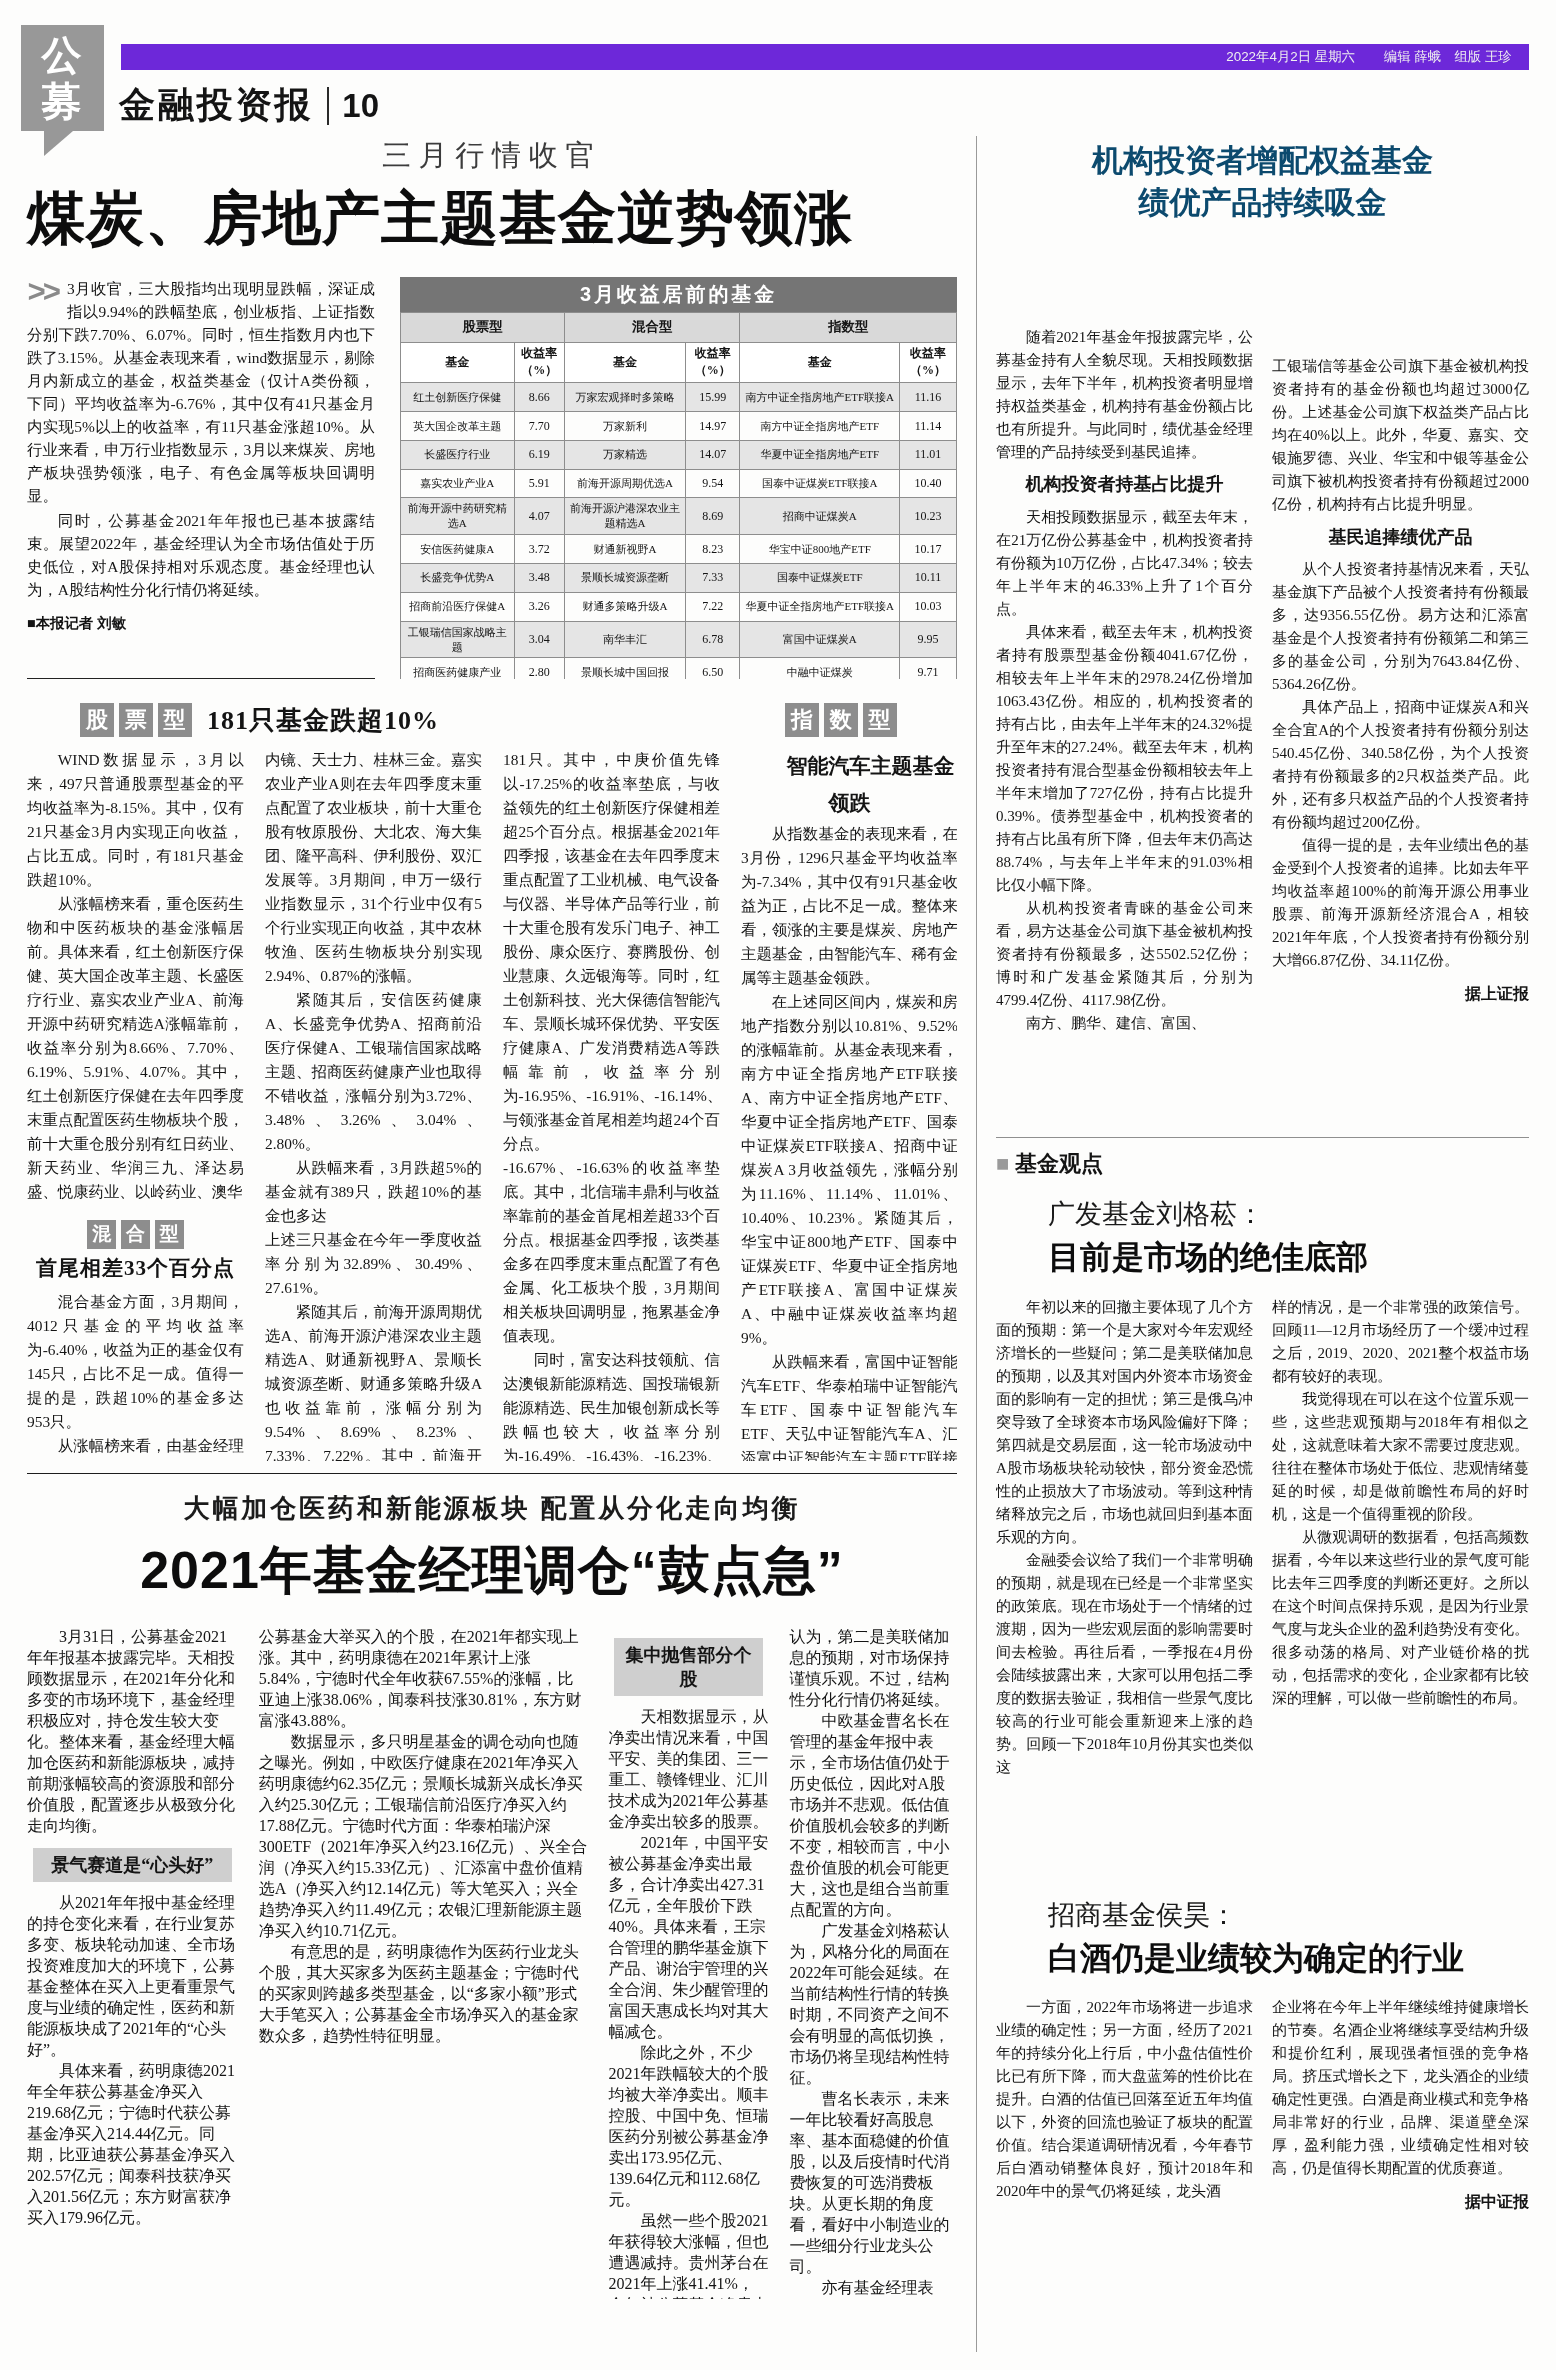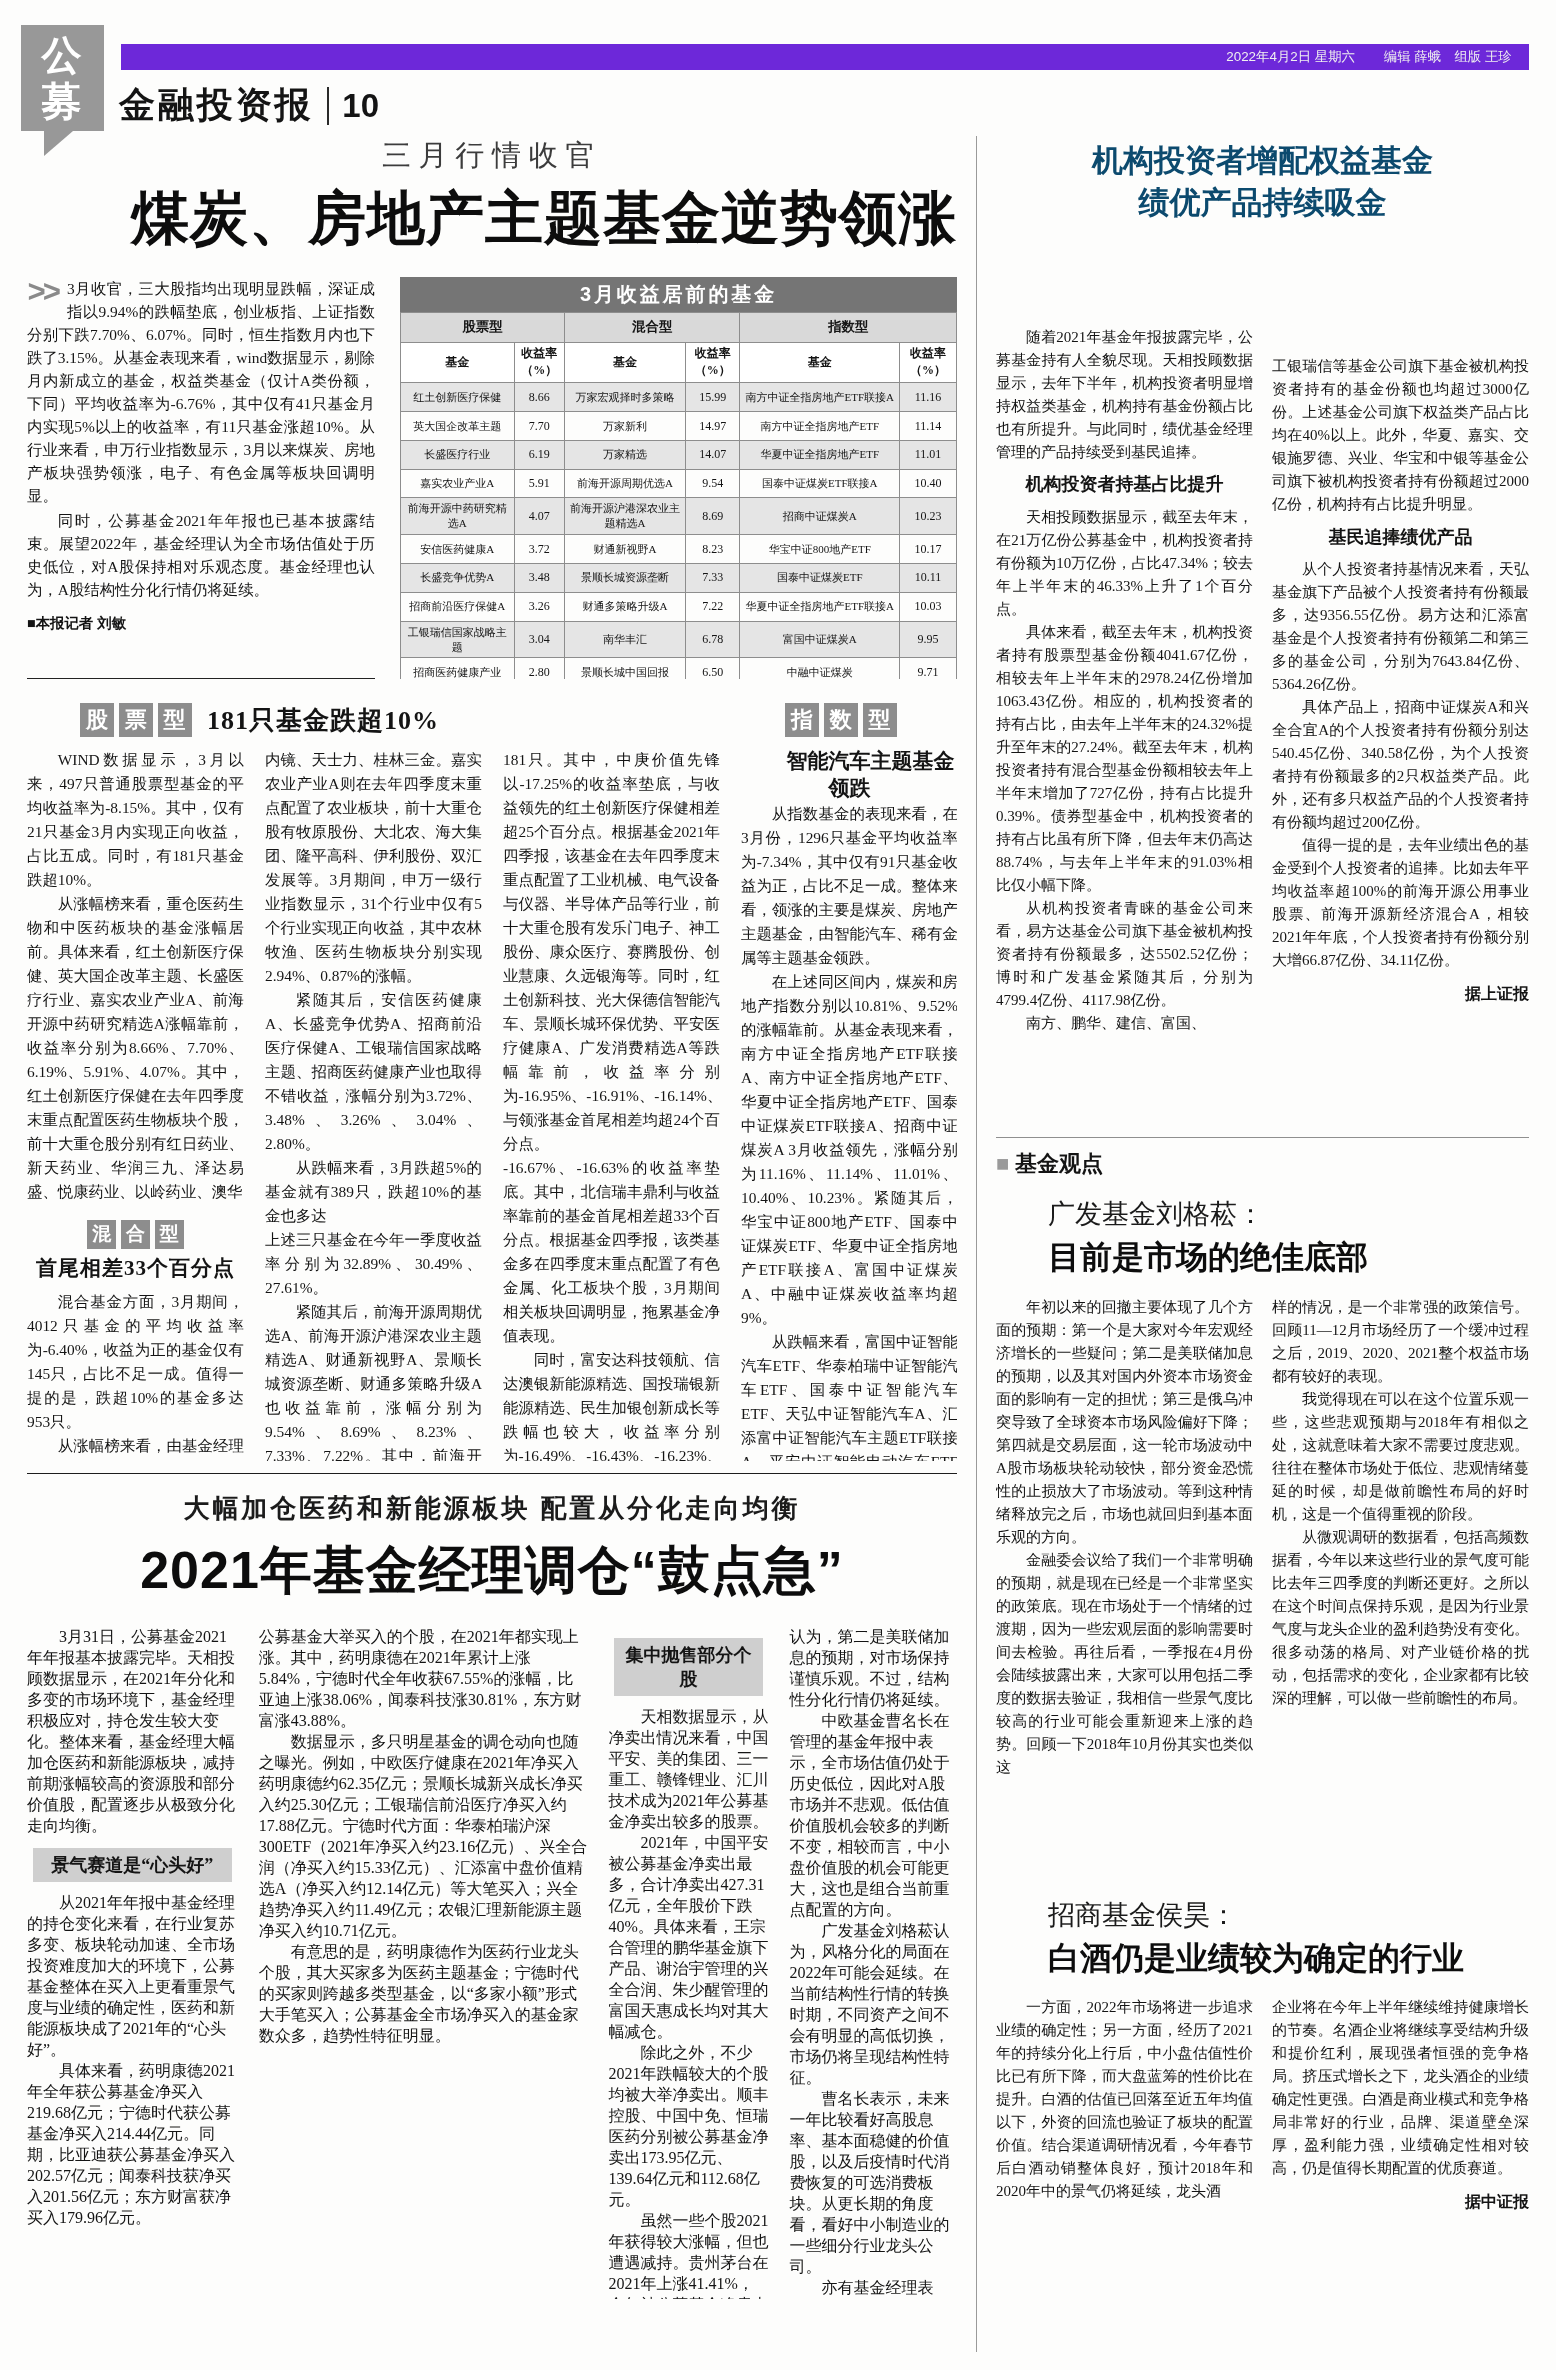--- a/index.html
+++ b/index.html
@@ -11,21 +11,21 @@
   .top-bar b{margin-left:25px;font-weight:normal;}
   .paper-line{position:absolute;left:119px;top:81px;display:flex;align-items:baseline;}
   .paper-name{font-size:36px;font-weight:900;letter-spacing:2.9px;}
   .page-no{font-size:33px;font-weight:bold;border-left:2.9px solid #2a2a2a;padding-left:13.4px;margin-left:13.4px;font-family:"Liberation Sans",sans-serif;}
   
   .content{position:absolute;left:27px;right:27px;top:136px;bottom:19px;display:flex;}
   .left-zone{width:930px;flex:none;}
   .right-zone{flex:1;border-left:1px solid #9a9a9a;margin-left:19px;padding-left:19px;overflow:hidden;}
   
   .lead-kicker{text-align:center;font-family:"Liberation Sans",sans-serif;font-size:29px;color:#3c3c3c;letter-spacing:7.7px;}
-  .lead-headline{text-align:right;font-family:"Liberation Sans",sans-serif;font-weight:900;font-size:58px;letter-spacing:1px;margin:3.8px 0 19px;color:#0d0d0d;}
+  .lead-headline{text-align:left;font-family:"Liberation Sans",sans-serif;font-weight:900;font-size:58px;letter-spacing:1px;margin:3.8px 0 19px;color:#0d0d0d;}
   .lead-body{display:flex;gap:25px;height:402px;overflow:hidden;}
   .lead-intro{width:348px;flex:none;font-size:15.4px;line-height:23px;text-align:justify;border-bottom:1.9px solid #222;box-sizing:border-box;}
   .lead-intro p{margin:0 0 1.9px;}
   .lead-intro p.ind{text-indent:2em;}
   .lead-marker{float:left;font-family:"Liberation Sans",sans-serif;font-weight:900;font-style:italic;font-size:31px;color:#8a8a8a;line-height:25px;margin:1.9px 9.6px 0 0;letter-spacing:-2.9px;}
   .lead-byline{font-family:"Liberation Sans",sans-serif;font-weight:bold;font-size:14.4px;margin-top:11.5px;}
   
   .fund-table{flex:1;overflow:hidden;}
   .table-title{background:#757575;color:#fff;font-family:"Liberation Sans",sans-serif;font-weight:bold;font-size:20px;text-align:center;height:35px;line-height:35px;letter-spacing:2.9px;}
   table.ft{width:100%;border-collapse:collapse;table-layout:fixed;}
@@ -41,21 +41,21 @@
   .mh-left{width:50%;display:flex;justify-content:center;align-items:center;gap:15.4px;}
   .mh-spacer{width:25%;}
   .mh-right{width:25%;display:flex;justify-content:center;}
   .badge{display:inline-flex;gap:4.8px;}
   .badge span{width:34px;height:34px;background:#8d8d8d;color:#fff;font-family:"Liberation Sans",sans-serif;font-weight:bold;font-size:22px;display:flex;align-items:center;justify-content:center;}
   .sec-headline{font-weight:900;font-size:26px;letter-spacing:1px;}
   .cols4{display:flex;gap:21px;height:713px;overflow:hidden;}
   .cols4 .col{width:217px;flex:none;font-size:15.4px;line-height:24px;text-align:justify;overflow:hidden;}
   .col p{margin:0;text-indent:2em;}
   .col p.ni{text-indent:0;}
-  .col4-headline{font-weight:900;font-size:21px;text-align:center;margin:1.9px 0 9.6px;line-height:27px;text-indent:0;}
+  .col4-headline{font-weight:900;font-size:21px;text-align:center;margin:1.9px 0 9.6px;line-height:37px;text-indent:0;}
   .mixed-header{margin:15.4px 0 9.6px;text-align:center;}
   .mixed-header .badge span{width:29px;height:29px;font-size:19px;}
   .mixed-header .sec-headline{font-size:21px;display:block;margin-top:7.7px;}
   
   .bottom-band{margin-top:11.5px;border-top:1px solid #1d1d1d;padding-top:17.3px;}
   .bottom-kicker{text-align:center;font-family:"Liberation Sans",sans-serif;font-size:26px;font-weight:bold;letter-spacing:2.9px;color:#1b1b1b;}
   .bottom-headline{text-align:center;font-family:"Liberation Sans",sans-serif;font-weight:900;font-size:52px;letter-spacing:1px;margin:9.6px 0 21px;color:#0d0d0d;}
   .bottom-cols{display:flex;gap:21px;height:672px;overflow:hidden;}
   .boxed-sub{background:#cfcfcf;font-weight:bold;font-size:18px;text-align:center;padding:4.8px 3.8px;margin:11.5px 5.8px;text-indent:0;}
   .attribution{text-align:right;font-family:"Liberation Sans",sans-serif;font-weight:bold;font-size:16px;margin-top:9.6px;text-indent:0;}

